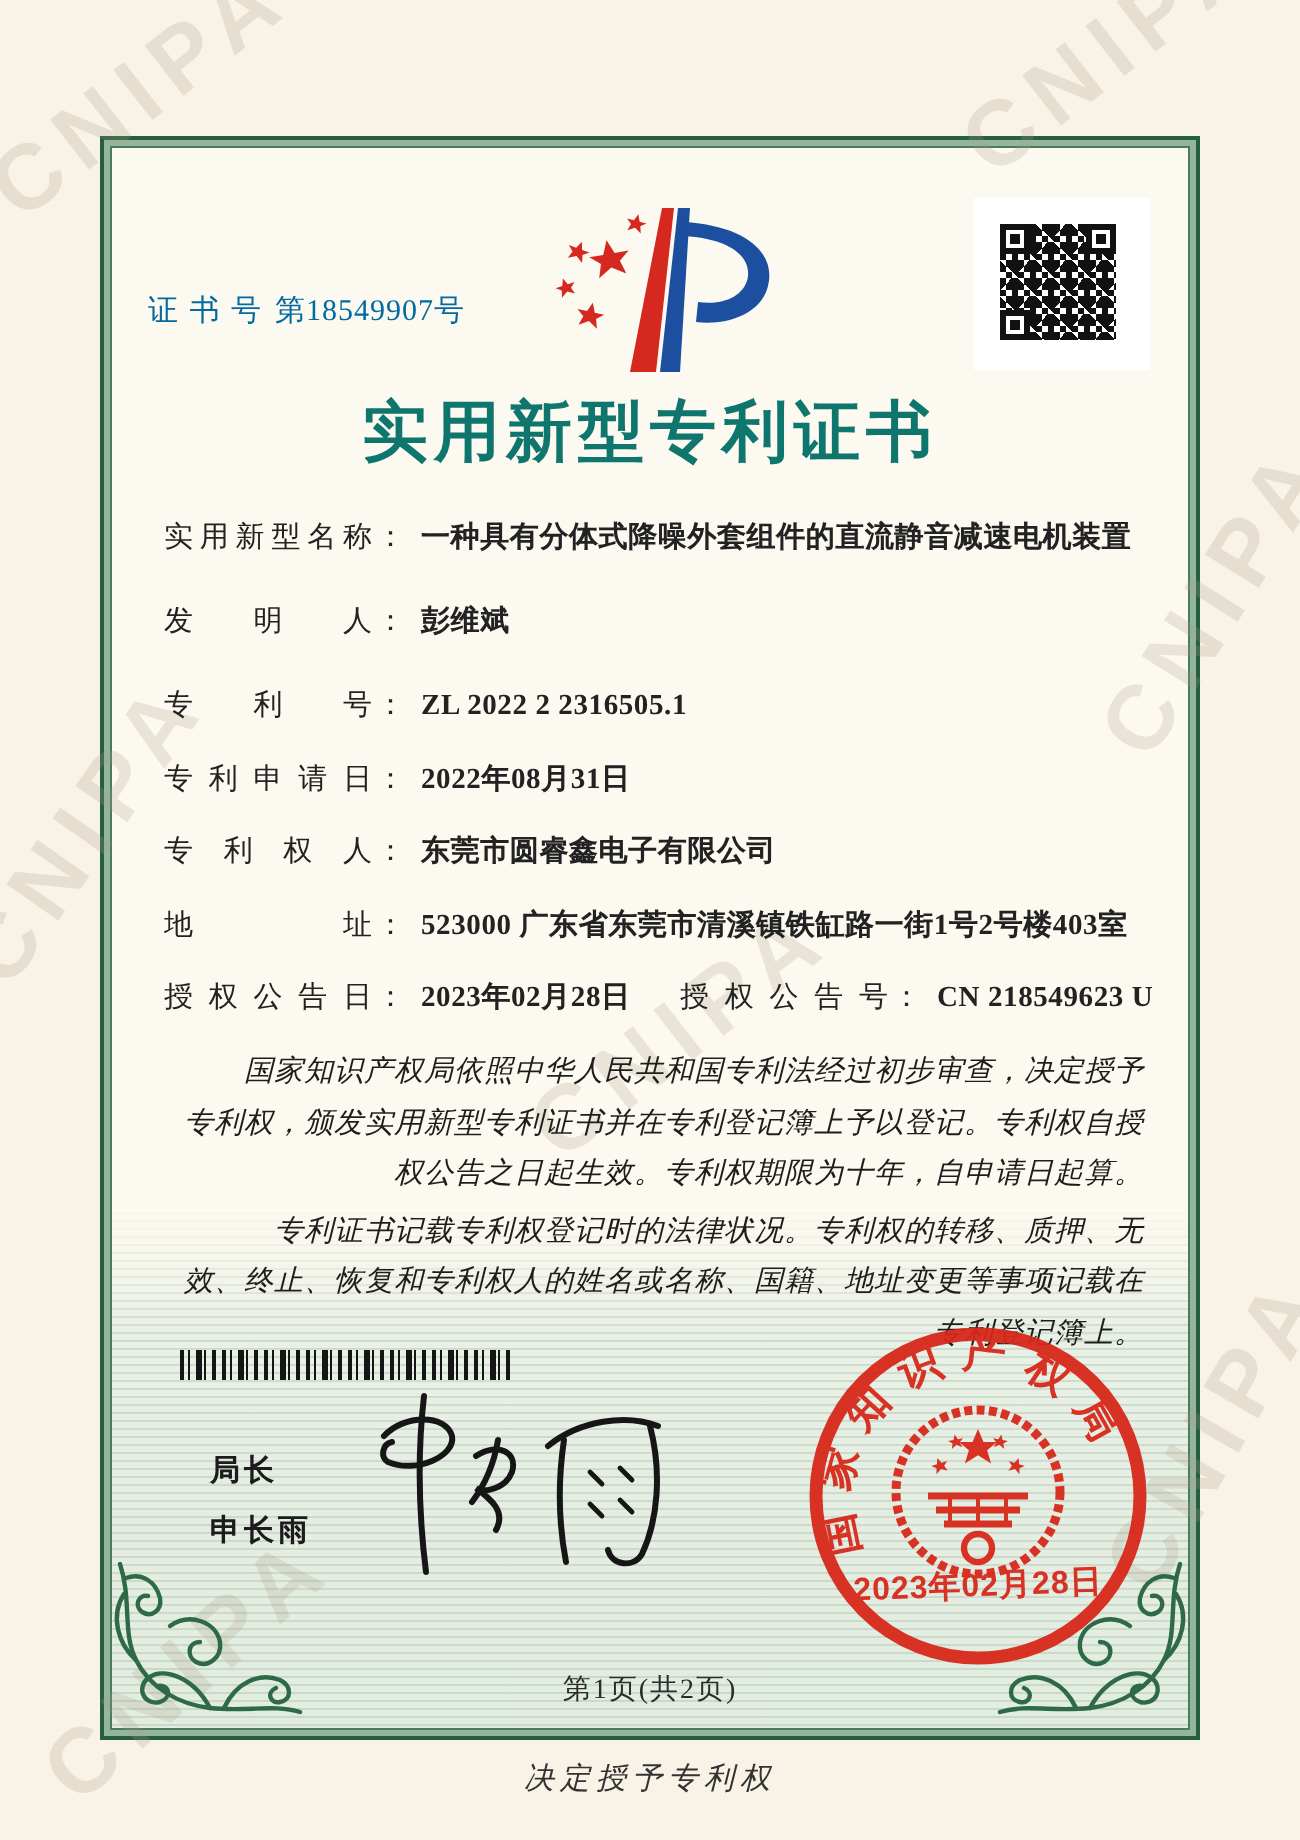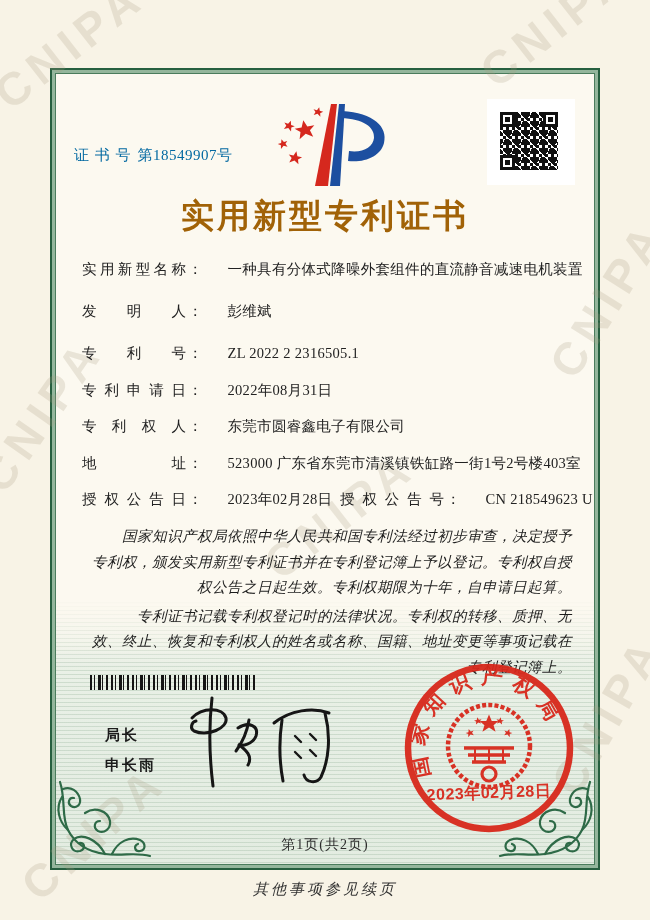--- a/index.html
+++ b/index.html
@@ -68,31 +68,31 @@
       repeating-conic-gradient(#111 0 25%, rgba(0,0,0,0) 0 50%),
       repeating-conic-gradient(from 45deg at 3px 3px, #111 0 25%, rgba(0,0,0,0) 0 50%);
     background-size:6px 6px, 9px 9px;
   }
   .finder { position:absolute; width:15px; height:15px; background:#fff; border:3px solid #111; }
   .finder::after{ content:""; position:absolute; left:2px; top:2px; width:5px; height:5px; background:#111; }
   .f-tl{ left:0; top:0; } .f-tr{ right:0; top:0; } .f-bl{ left:0; bottom:0; }
 
   .title {
     position:absolute; left:0; right:0; top:194px; z-index:2;
-    text-align:center; font-size:33px; font-weight:bold; letter-spacing:3px; color:#a16207;
+    text-align:center; font-size:33px; font-weight:bold; letter-spacing:3px; color:#0f766e;
   }
 
   
   .row {
     position:absolute; left:82px; z-index:2;
     font-size:14.5px; color:#222; white-space:nowrap; line-height:22px;
   }
   .lbl { display:inline-block; width:104px; text-align:justify; text-align-last:justify; vertical-align:top; }
   .colon { display:inline-block; margin-left:2px; }
-  .val { display:inline-block; margin-left:25px; letter-spacing:0.3px; }
+  .val { display:inline-block; margin-left:8px; letter-spacing:0.3px;font-weight:bold; }
   .r1{ top:258px; } .r2{ top:300px; } .r3{ top:342px; } .r4{ top:379px; }
   .r5{ top:415px; } .r6{ top:452px; } .r7{ top:488px; }
   .grant-no { position:absolute; left:258px; top:0; }
 
   
   .paras {
     position:absolute; left:82px; top:524px; width:490px; z-index:2;
     font-size:14.5px; line-height:25.5px; color:#1d1d1d;
   }
   .paras p { text-indent:2em; font-style:italic; margin-bottom:3px; letter-spacing:0.5px;text-align:right; }
@@ -275,15 +275,15 @@
       <path d="M8,2 C14,20 9,36 16,50 C23,64 37,72 53,74 C71,76 85,72 98,76"></path>
       <path d="M16,50 C7,42 3,28 10,17"></path>
       <path d="M53,74 C45,59 30,53 22,59 C16,64 20,73 28,71 C34,69 33,62 27,63"></path>
       <path d="M33,33 C43,26 56,31 58,41 C59,49 52,54 46,51 C41,48 42,41 48,41"></path>
       <path d="M60,74 C66,61 78,56 88,60 C94,63 94,70 88,71 C83,72 81,66 86,64"></path>
       <path d="M11,9 C19,6 26,11 28,19 C29,25 24,29 19,26 C15,23 17,17 22,18"></path>
     </svg>
   </div>
 
   <div class="page-info">第1页(共2页)</div>
-  <div class="note">其他事项参见续页</div>
+  <div class="note">决定授予专利权</div>
 
 </div>
 
 </body></html>

